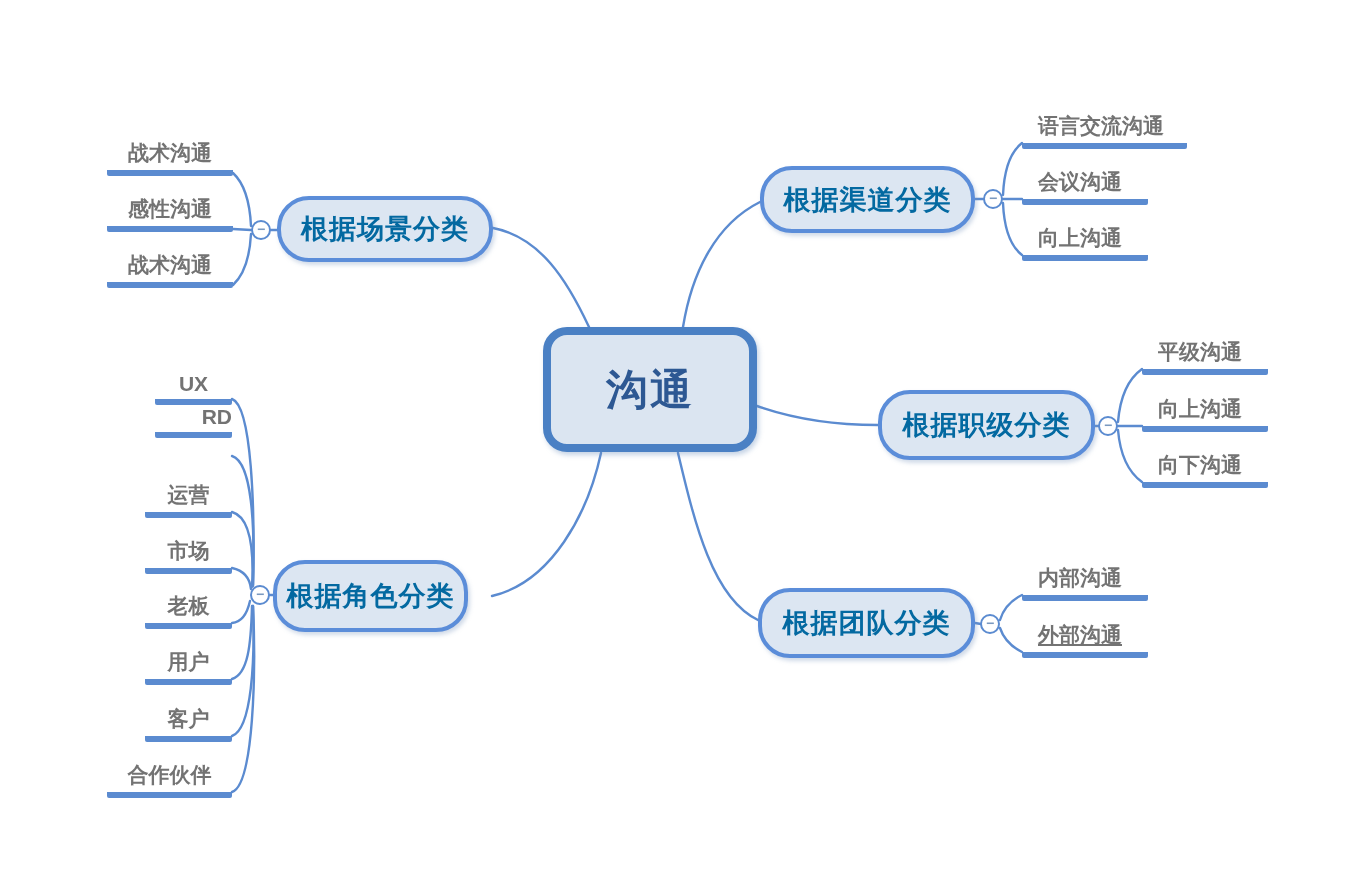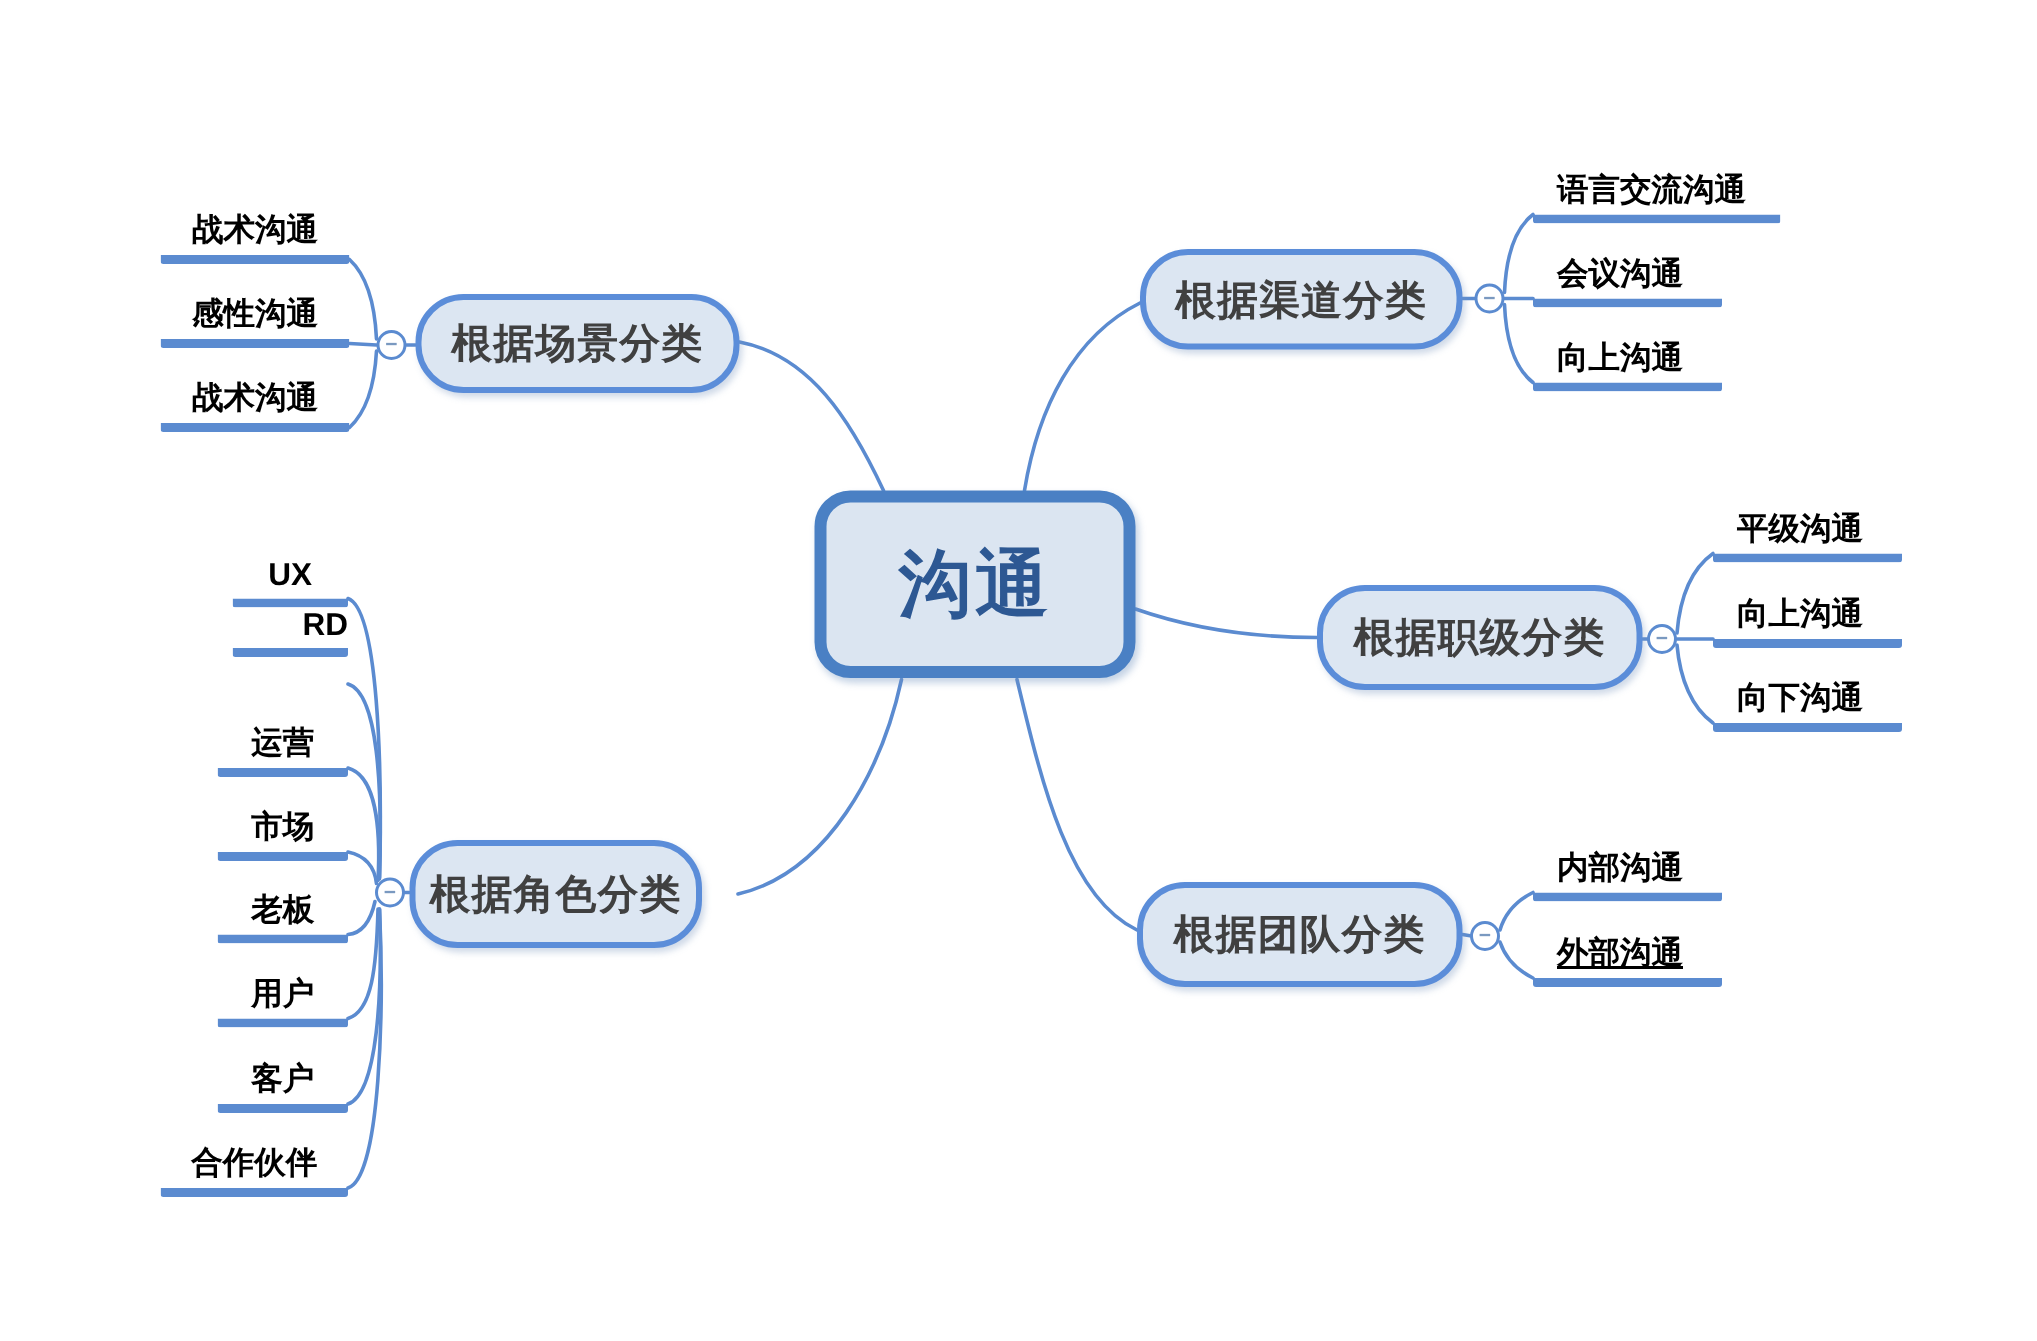--- a/index.html
+++ b/index.html
@@ -14,42 +14,42 @@
   #wires path, #wires line{fill:none;stroke:#5b8bd0;stroke-width:2.4;stroke-linecap:round;}
 
   .node{
     position:absolute;
     box-sizing:border-box;
     display:flex;align-items:center;justify-content:center;
     background:#dce6f2;
     border:4px solid #5b8dd9;
     border-radius:32px;
     font-weight:bold;
-    color:#404040;
+    color:#0369a1;
     box-shadow:2px 3px 4px rgba(120,150,190,.35);
     cursor:default;
   }
   .root-node{
     border:8px solid #4a80c4;
     border-radius:24px;
     background:#dbe5f1;
     color:#2d5893;
-    font-size:49px;
+    font-size:42px;
     letter-spacing:2px;
     box-shadow:2px 3px 5px rgba(110,145,190,.4);
   }
   .branch-node{font-size:27px;letter-spacing:1px;}
 
   .leaf{
     position:absolute;
     box-sizing:border-box;
     height:38px;
     border-bottom:6px solid #5b8bd0;
     display:flex;align-items:flex-end;
-    font-weight:bold;font-size:21px;color:#000000;
+    font-weight:bold;font-size:21px;color:#737373;
     padding-bottom:3px;
     border-radius:0 0 2px 2px;
   }
   .leaf.ctr{justify-content:center;}
   .leaf.lft{padding-left:16px;}
 
   .toggle{
     position:absolute;
     box-sizing:border-box;
     width:20px;height:20px;

